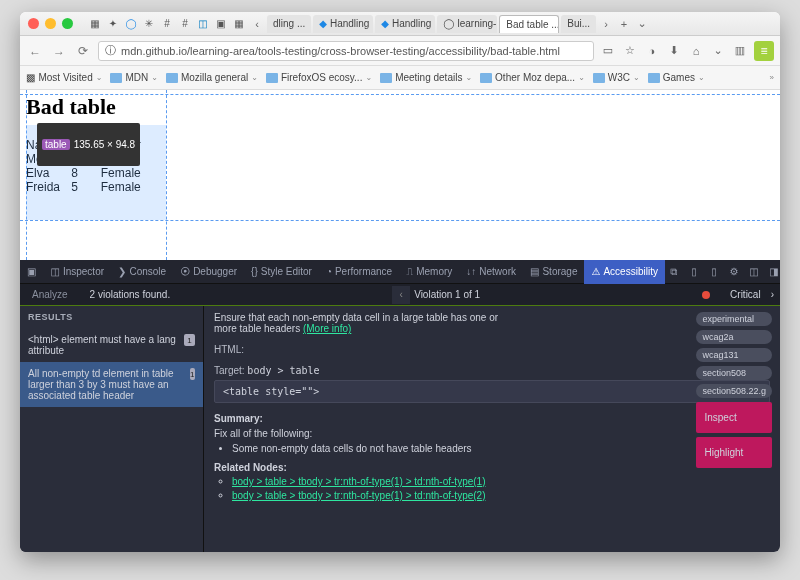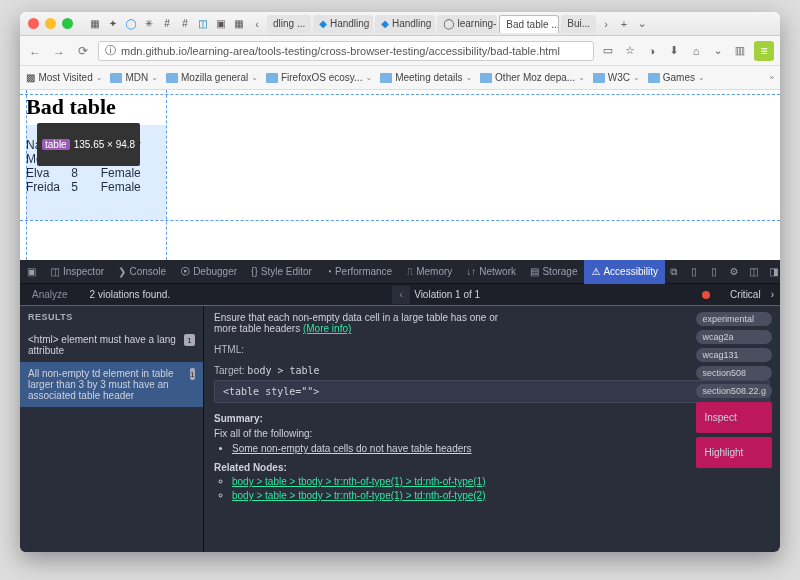--- a/index.html
+++ b/index.html
@@ -65,21 +65,21 @@
 .dt-right .more{color:#2ee6a0;text-decoration:underline;}
 .tags{position:absolute;top:6px;right:8px;display:flex;flex-wrap:wrap;gap:4px;justify-content:flex-end;max-width:230px;flex-direction:column;}
 .tags .tg{background:#4a4e5e;color:#cfd2dc;padding:2px 6px;border-radius:8px;font-size:9px;}
 .tags .tbtn{background:#be185d;color:#cfd2dc;padding:10px 8px;border-radius:2px;font-size:10px;}
 .dt-right .lbl{color:#b8bcc8;margin-top:10px;}
 .dt-right .mono{font-family:Menlo,monospace;font-size:10px;color:#cfd2dc;}
 .htmlbox{background:#35384a;border:1px solid #45485a;padding:5px 8px;margin-top:4px;border-radius:2px;font-family:Menlo,monospace;}
 .sect{margin-top:10px;}
 .sect .sh{font-weight:bold;color:#cfd2dc;font-size:10px;}
 .sect .line{color:#cfd2dc;margin-top:4px;}
-.bullets{margin-left:18px;margin-top:4px;text-decoration:underline;}
+.bullets{margin-left:18px;margin-top:4px;}
 .bullets li{list-style:disc;color:#cfd2dc;}
 .related a{color:#2ee6a0;text-decoration:underline;}
 .related li{list-style:circle;margin-left:18px;margin-top:3px;}
 </style>
 </head>
 <body>
 
 <div class="window">
 
   <div class="titlebar">

